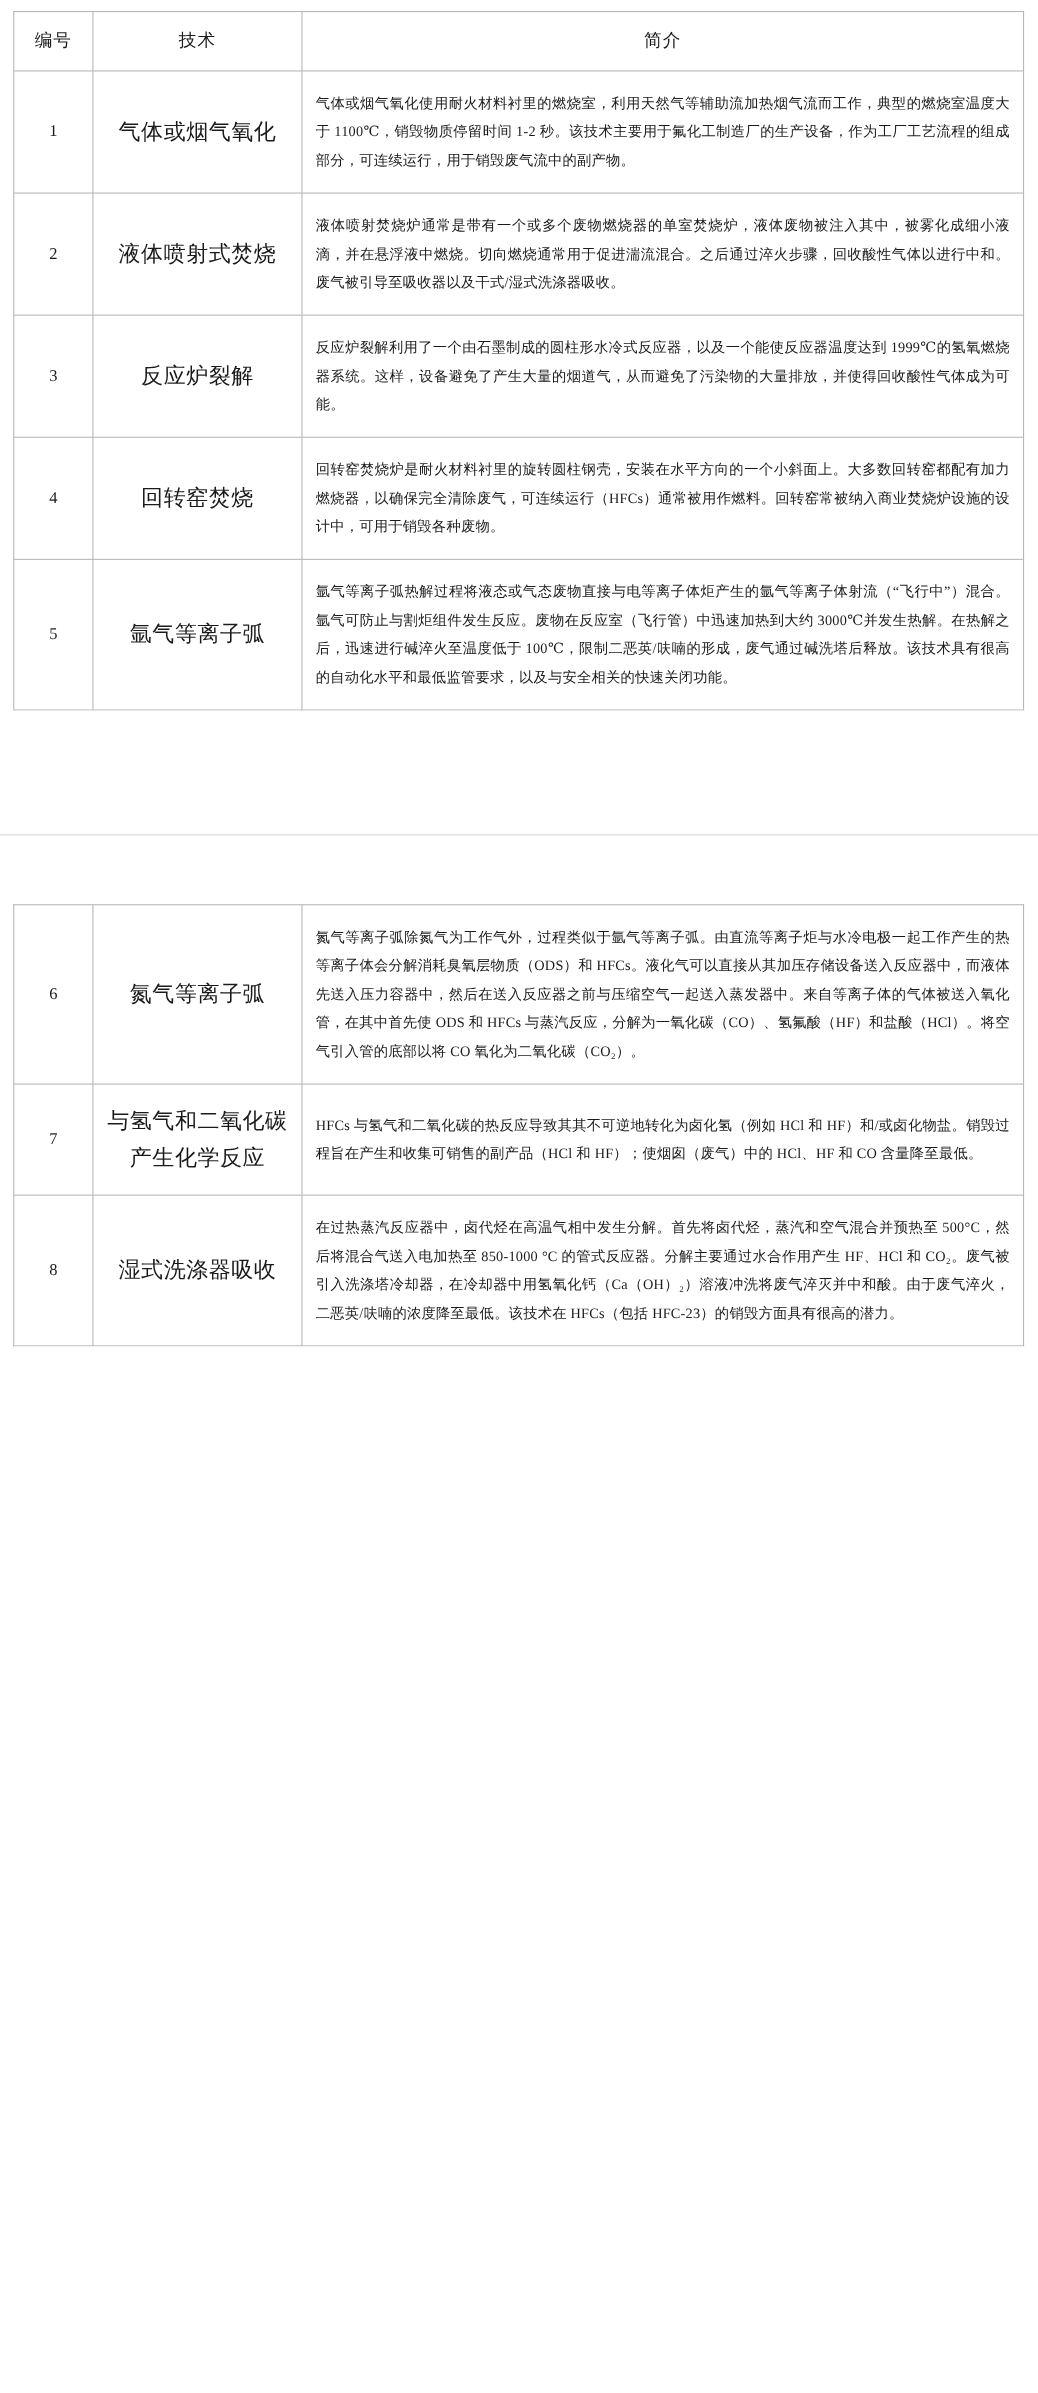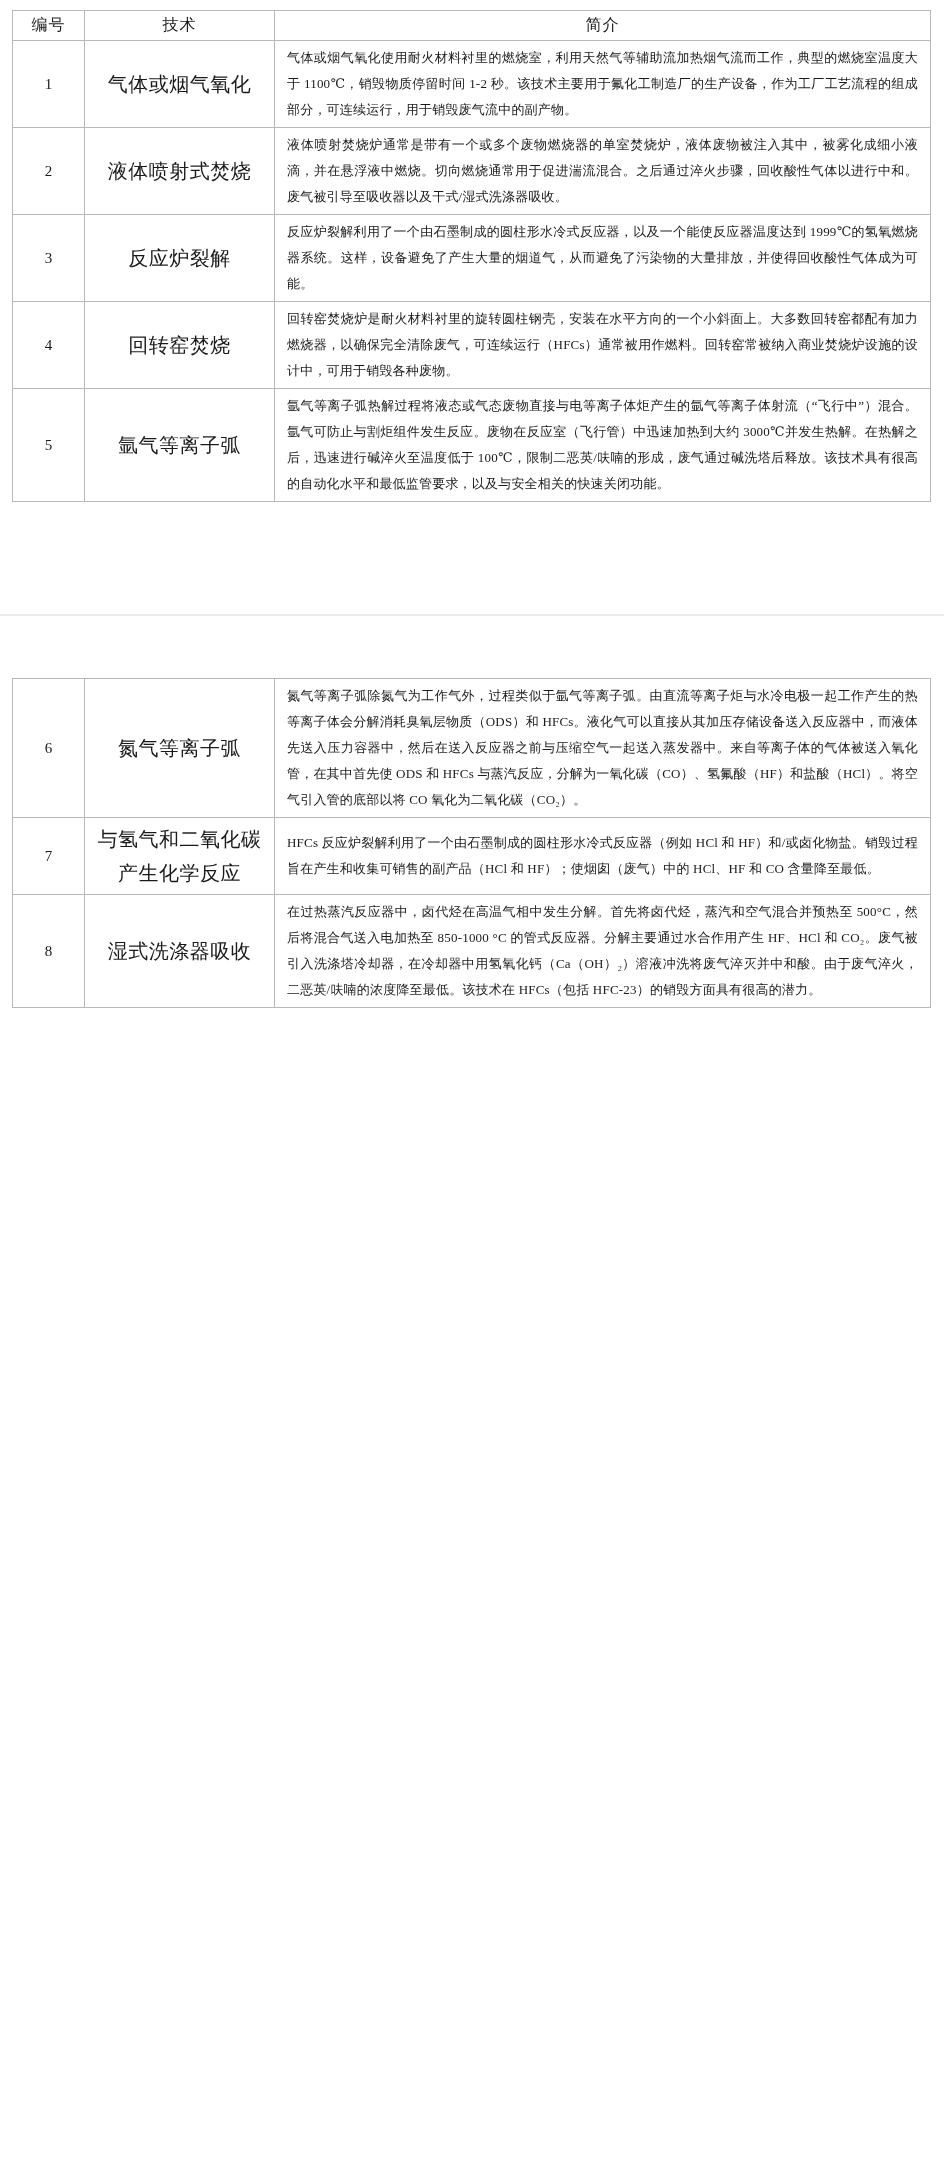--- a/index.html
+++ b/index.html
@@ -22,21 +22,21 @@
   }
   table.doc-table {
     border-collapse: collapse;
     width: 918px;
     table-layout: fixed;
   }
   table.doc-table td,
   table.doc-table th {
     border: 1px solid #b8b8b8;
     vertical-align: middle;
-    padding: 4px 12px;
+    padding: 16px 12px;
     box-sizing: border-box;
   }
   col.c-num { width: 72px; }
   col.c-tech { width: 190px; }
   col.c-desc { width: 656px; }
 
   th.hdr {
     text-align: center;
     font-weight: normal;
     font-size: 16px;
@@ -136,21 +136,21 @@
       </colgroup>
       <tbody>
         <tr>
           <td class="num">6</td>
           <td class="tech">氮气等离子弧</td>
           <td class="desc">氮气等离子弧除氮气为工作气外，过程类似于氩气等离子弧。由直流等离子炬与水冷电极一起工作产生的热等离子体会分解消耗臭氧层物质（ODS）和 HFCs。液化气可以直接从其加压存储设备送入反应器中，而液体先送入压力容器中，然后在送入反应器之前与压缩空气一起送入蒸发器中。来自等离子体的气体被送入氧化管，在其中首先使 ODS 和 HFCs 与蒸汽反应，分解为一氧化碳（CO）、氢氟酸（HF）和盐酸（HCl）。将空气引入管的底部以将 CO 氧化为二氧化碳（CO₂）。</td>
         </tr>
         <tr>
           <td class="num">7</td>
           <td class="tech">与氢气和二氧化碳产生化学反应</td>
-          <td class="desc">HFCs 反应炉裂解利用了一个由石墨制成的圆柱形水冷式反应器（例如 HCl 和 HF）和/或卤化物盐。销毁过程旨在产生和收集可销售的副产品（HCl 和 HF）；使烟囱（废气）中的 HCl、HF 和 CO 含量降至最低。</td>
+          <td class="desc">HFCs 与氢气和二氧化碳的热反应导致其其不可逆地转化为卤化氢（例如 HCl 和 HF）和/或卤化物盐。销毁过程旨在产生和收集可销售的副产品（HCl 和 HF）；使烟囱（废气）中的 HCl、HF 和 CO 含量降至最低。</td>
         </tr>
         <tr>
           <td class="num">8</td>
           <td class="tech">湿式洗涤器吸收</td>
           <td class="desc">在过热蒸汽反应器中，卤代烃在高温气相中发生分解。首先将卤代烃，蒸汽和空气混合并预热至 500°C，然后将混合气送入电加热至 850-1000 °C 的管式反应器。分解主要通过水合作用产生 HF、HCl 和 CO₂。废气被引入洗涤塔冷却器，在冷却器中用氢氧化钙（Ca（OH）₂）溶液冲洗将废气淬灭并中和酸。由于废气淬火，二恶英/呋喃的浓度降至最低。该技术在 HFCs（包括 HFC-23）的销毁方面具有很高的潜力。</td>
         </tr>
       </tbody>
     </table>
   </div>
 

